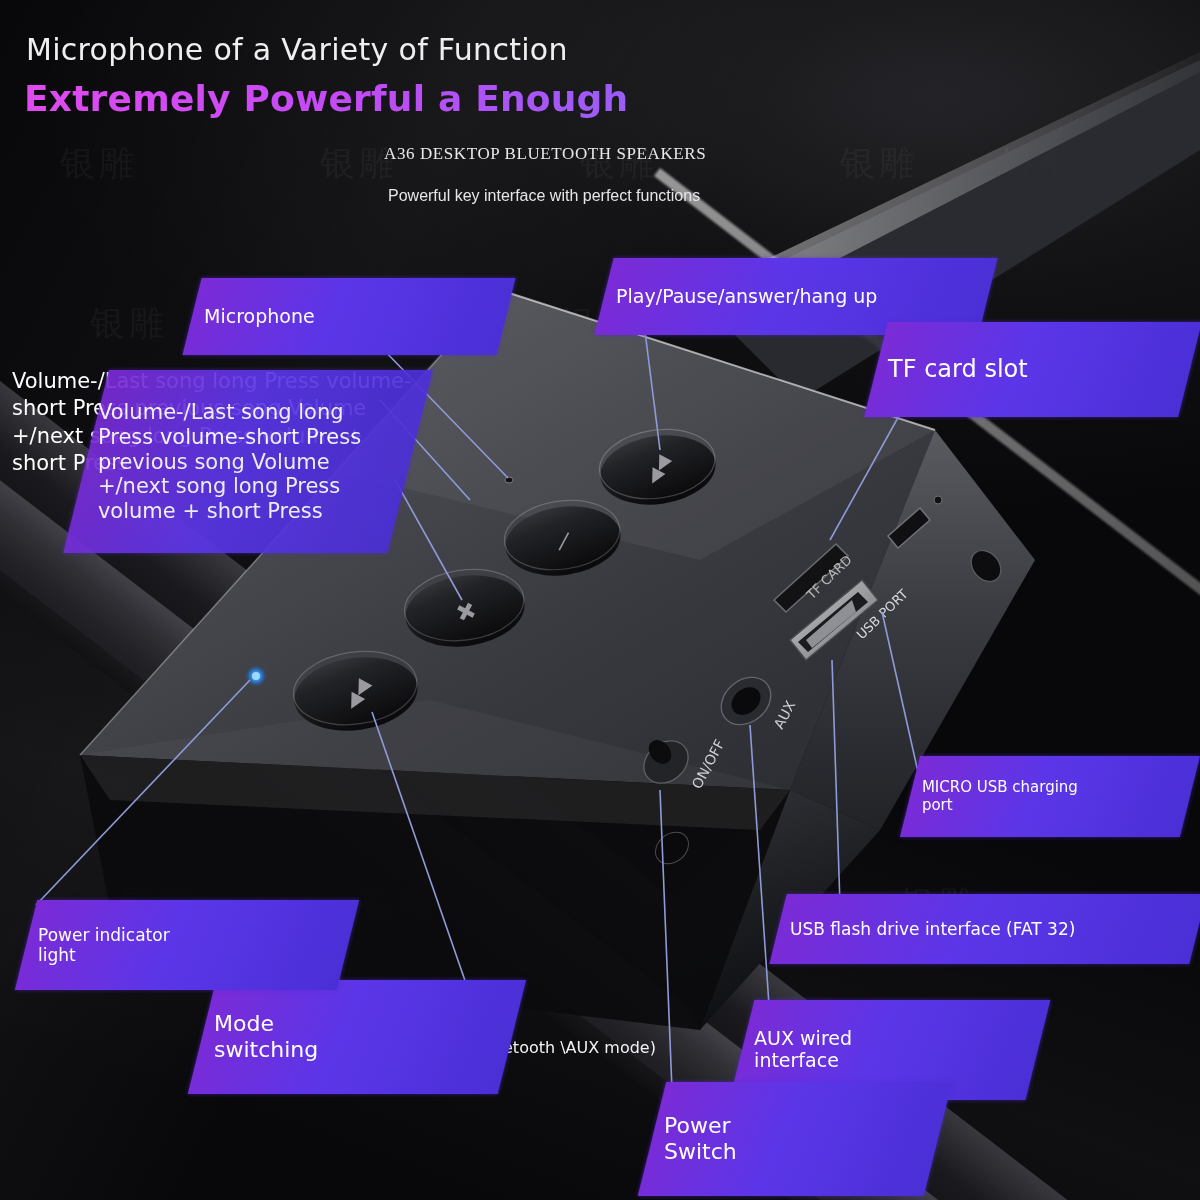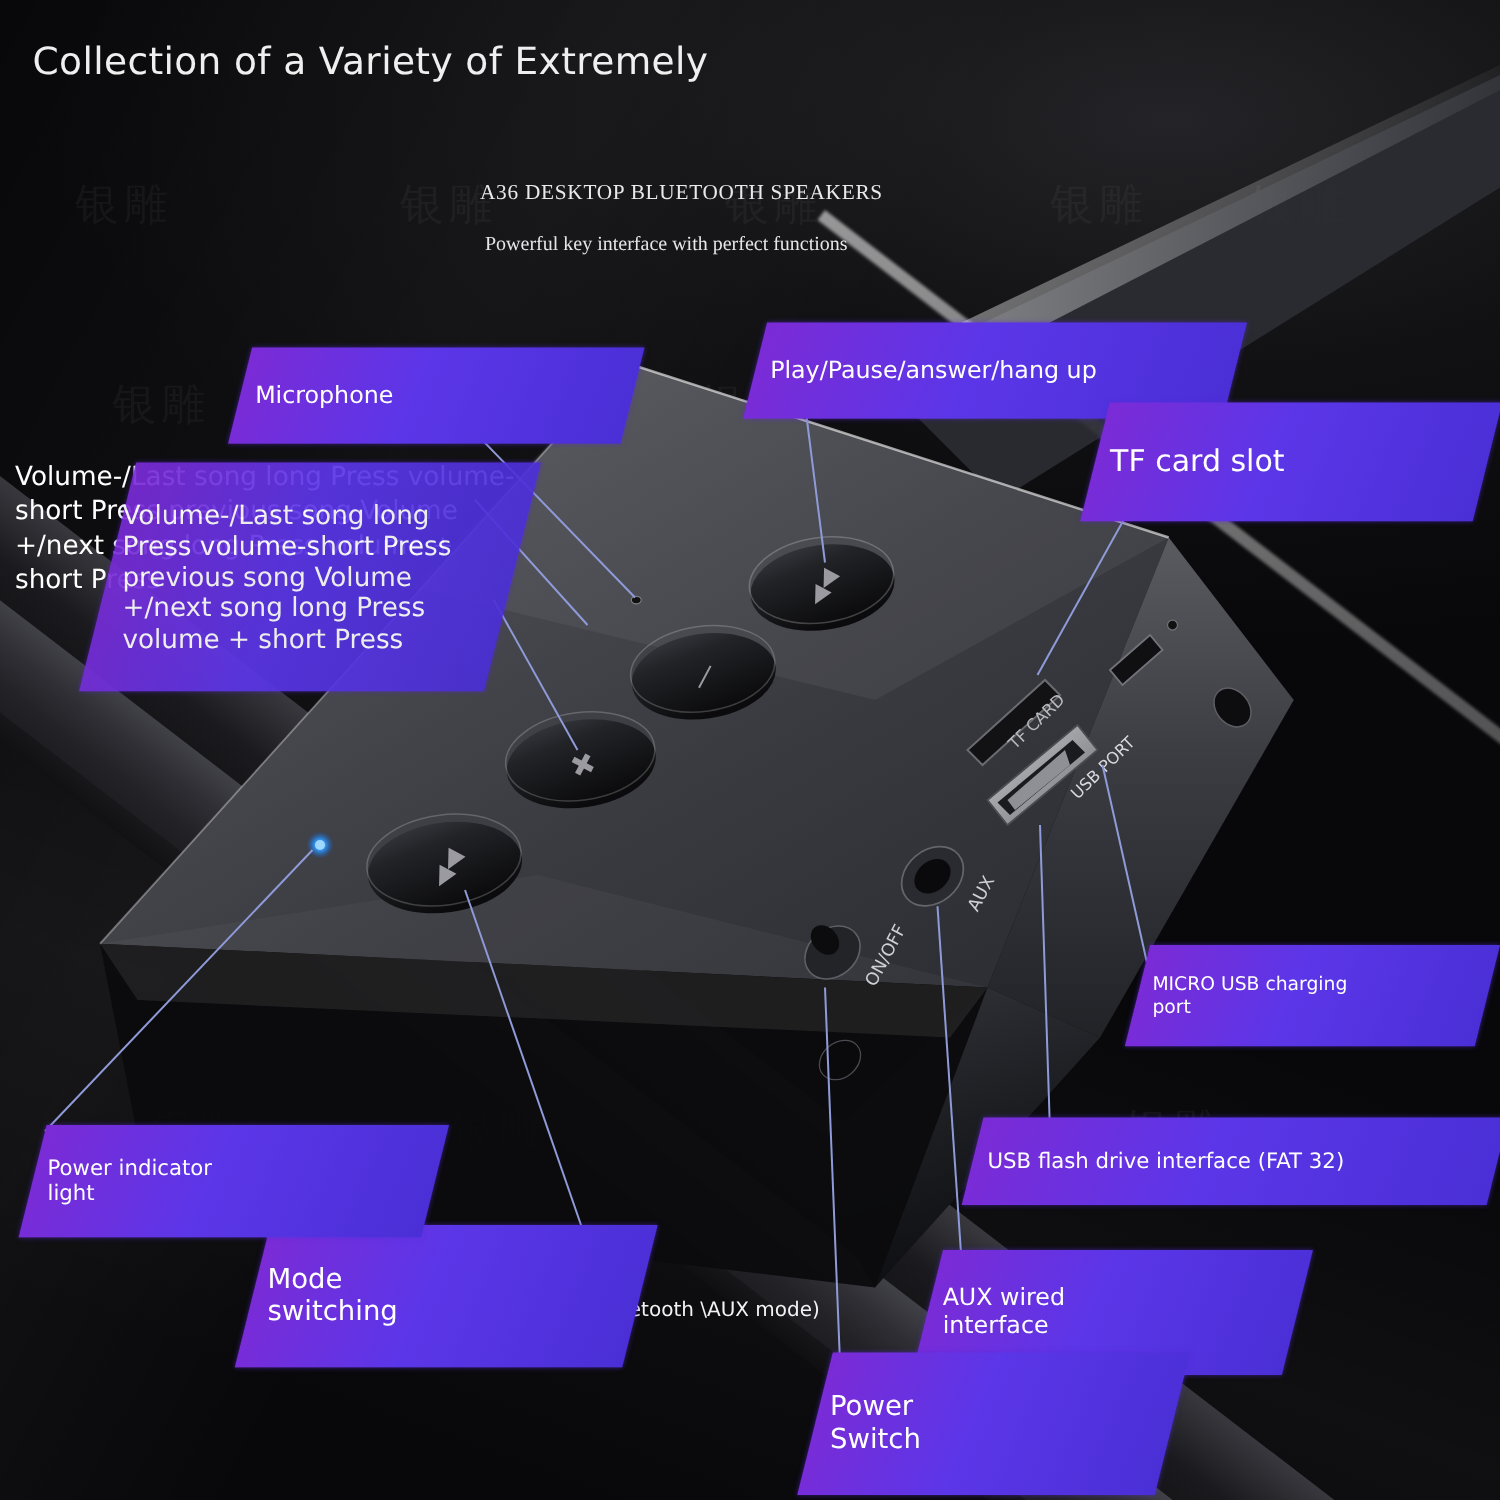--- a/index.html
+++ b/index.html
@@ -60,21 +60,21 @@
     color:#d74bf0;
     background:linear-gradient(90deg,#e04af0 0%,#c24bf5 55%,#9a5cf7 100%);
     -webkit-background-clip:text;background-clip:text;-webkit-text-fill-color:transparent;
   }
   .model{
     position:absolute;left:384px;top:144px;font-size:17px;color:#e9e9ec;
     font-family:"Liberation Serif", serif;letter-spacing:.6px;
   }
   .subtitle{
     position:absolute;left:388px;top:186px;width:350px;font-size:16px;color:#e6e6ea;
-    line-height:1.25;font-family:Liberation Serif, serif;
+    line-height:1.25;font-family:Liberation Sans, sans-serif;
   }
   .bignote{
     position:absolute;left:12px;top:368px;width:400px;color:#fff;
     font-size:21px;line-height:1.3;font-family:"DejaVu Sans", sans-serif;
   }
   .footnote{
     position:absolute;left:278px;top:1038px;font-size:16px;color:#f2f2f4;
     font-family:"DejaVu Sans", sans-serif;
   }
 
@@ -244,21 +244,22 @@
       <path d="M395,480 L462,600"></path>
       <path d="M918,772 L882,612"></path>
       <path d="M840,905 L832,660"></path>
       <path d="M770,1020 L750,725"></path>
       <path d="M672,1090 L660,790"></path>
       <path d="M470,995 L372,712"></path>
       <path d="M36,905 L250,680"></path>
     </g>
   </svg>
 
-  <div class="h1">Collection of a Variety of Extremely</div>
+  <div class="h1">Microphone of a Variety of Function</div>
+  <div class="h2">Extremely Powerful a Enough</div>
   <div class="model">A36  DESKTOP BLUETOOTH SPEAKERS</div>
   <div class="subtitle">Powerful key interface with perfect functions</div>
   <div class="bignote">Volume-/Last song long Press volume-short Press previous song Volume +/next song long Press volume + short Press</div>
   <div class="footnote">(Switchable card \Radio \Bluetooth \AUX mode)</div>
 
   <div class="lbl sk" style="left:192px;top:278px;width:290px;font-size:19px;">
     <span>Microphone</span>
   </div>
 
   <div class="lbl sk" style="left:604px;top:258px;width:360px;font-size:19px;">

